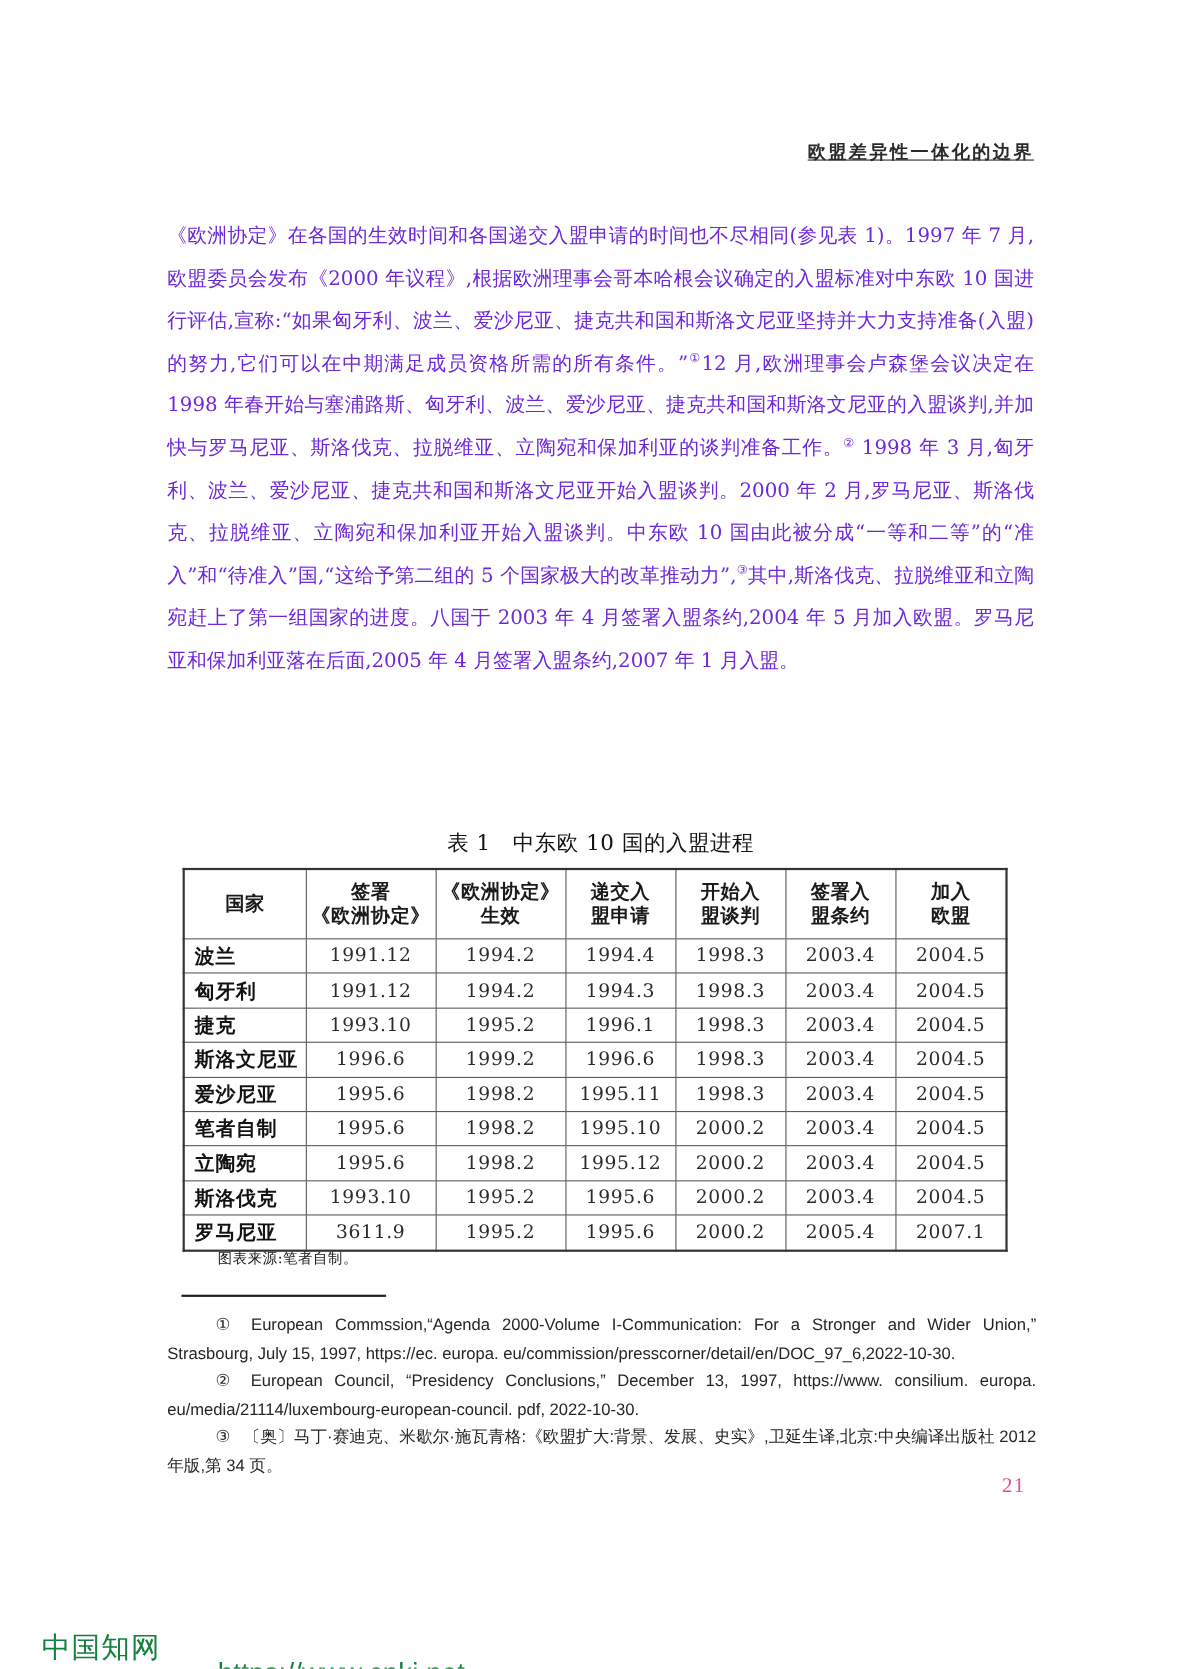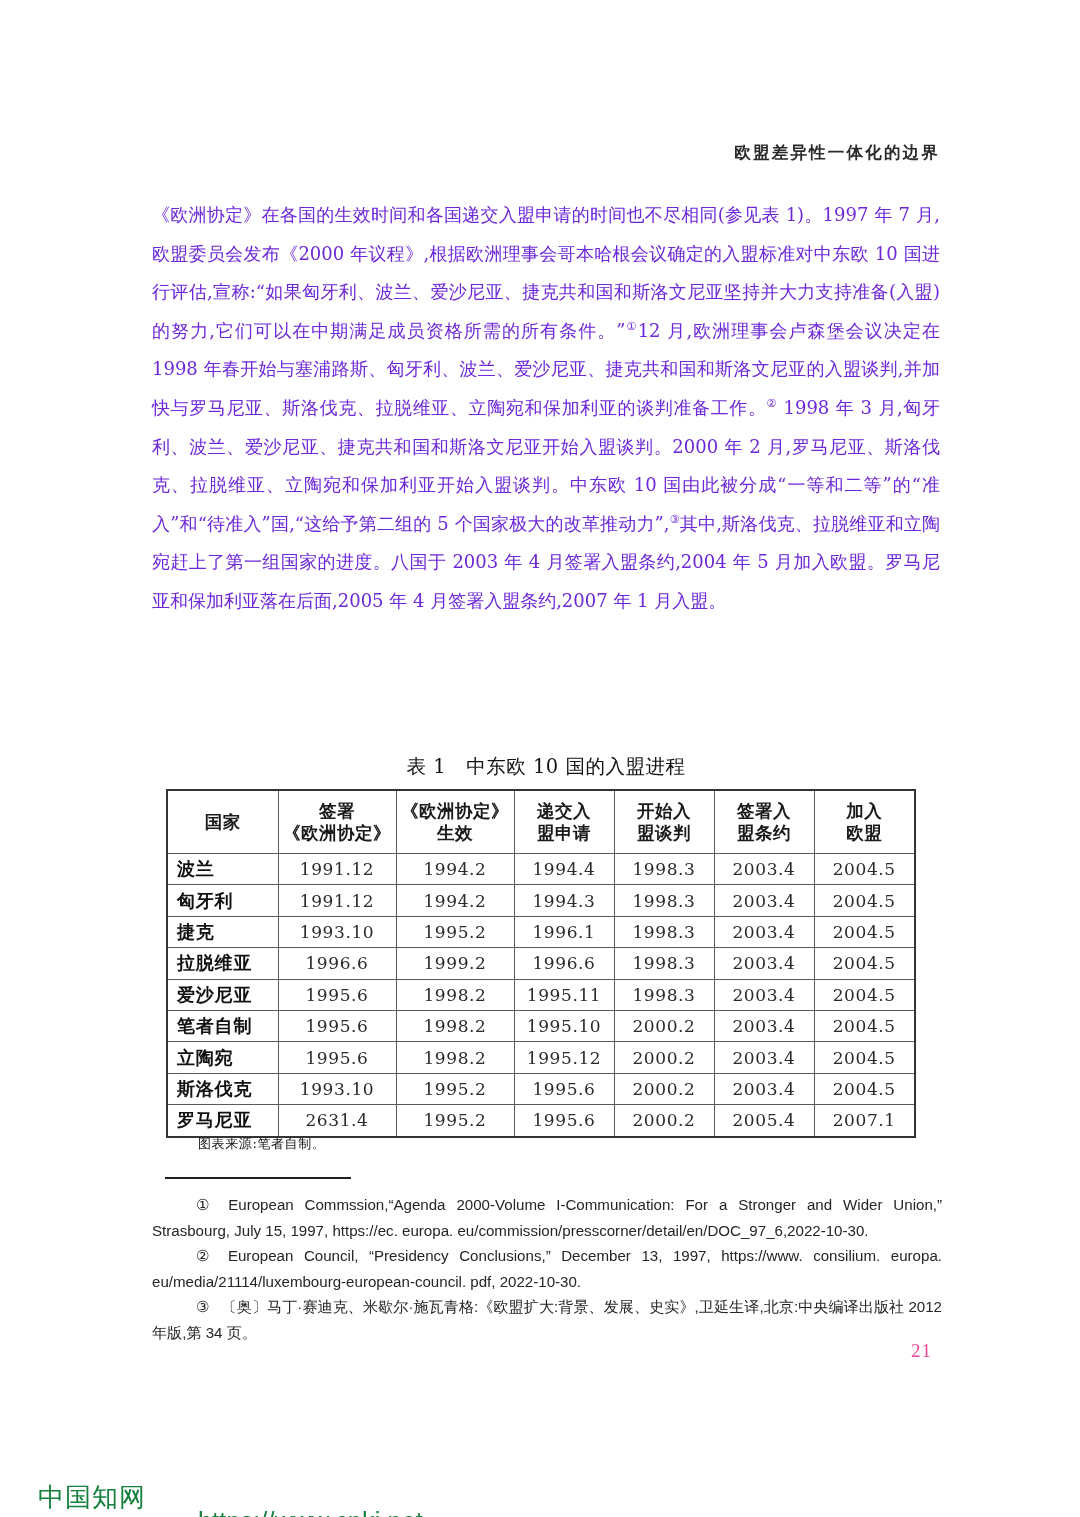--- a/index.html
+++ b/index.html
@@ -21,28 +21,29 @@
     left: 0; top: 0;
     width: 1080px;
     height: 1517px;
     background: #fff;
   }
 
   
   .running-head {
     position: absolute;
     left: 150px;
-    top: 142px;
+    top: 128px;
     width: 790px;
     text-align: right;
     font-size: 16.5px;
     letter-spacing: 2.2px;
     color: #2a2a2a;
     font-weight: 600;
     font-family: "DejaVu Serif", "Liberation Serif", serif;
+    text-decoration: underline;
   }
 
   
   .body-text {
     position: absolute;
     left: 152px;
     top: 196px;
     width: 788px;
     font-size: 18px;
     line-height: 38.6px;
@@ -258,21 +259,21 @@
           <tr>
             <td class="country">捷克</td>
             <td>1993.10</td>
             <td>1995.2</td>
             <td>1996.1</td>
             <td>1998.3</td>
             <td>2003.4</td>
             <td>2004.5</td>
           </tr>
           <tr>
-            <td class="country">拉脱维亚</td>
+            <td class="country">斯洛文尼亚</td>
             <td>1996.6</td>
             <td>1999.2</td>
             <td>1996.6</td>
             <td>1998.3</td>
             <td>2003.4</td>
             <td>2004.5</td>
           </tr>
           <tr>
             <td class="country">爱沙尼亚</td>
             <td>1995.6</td>
@@ -304,21 +305,21 @@
             <td class="country">斯洛伐克</td>
             <td>1993.10</td>
             <td>1995.2</td>
             <td>1995.6</td>
             <td>2000.2</td>
             <td>2003.4</td>
             <td>2004.5</td>
           </tr>
           <tr>
             <td class="country">罗马尼亚</td>
-            <td>2631.4</td>
+            <td>3611.9</td>
             <td>1995.2</td>
             <td>1995.6</td>
             <td>2000.2</td>
             <td>2005.4</td>
             <td>2007.1</td>
           </tr>
         </tbody>
     </table>
   </div>
 

